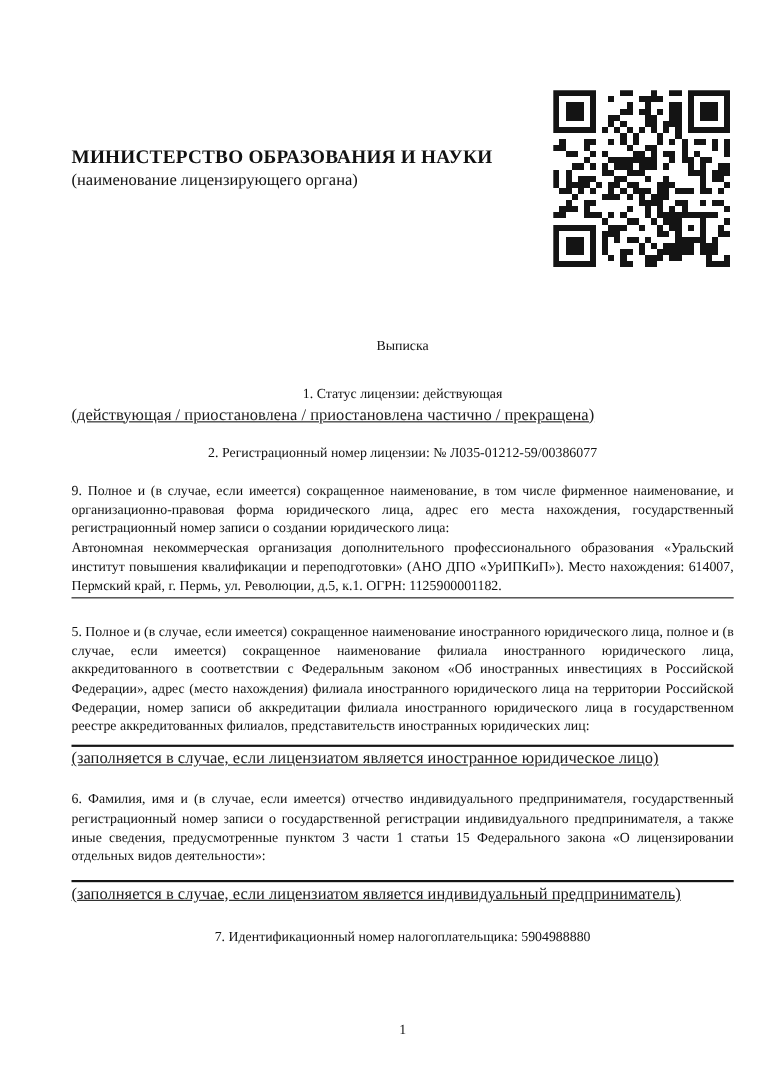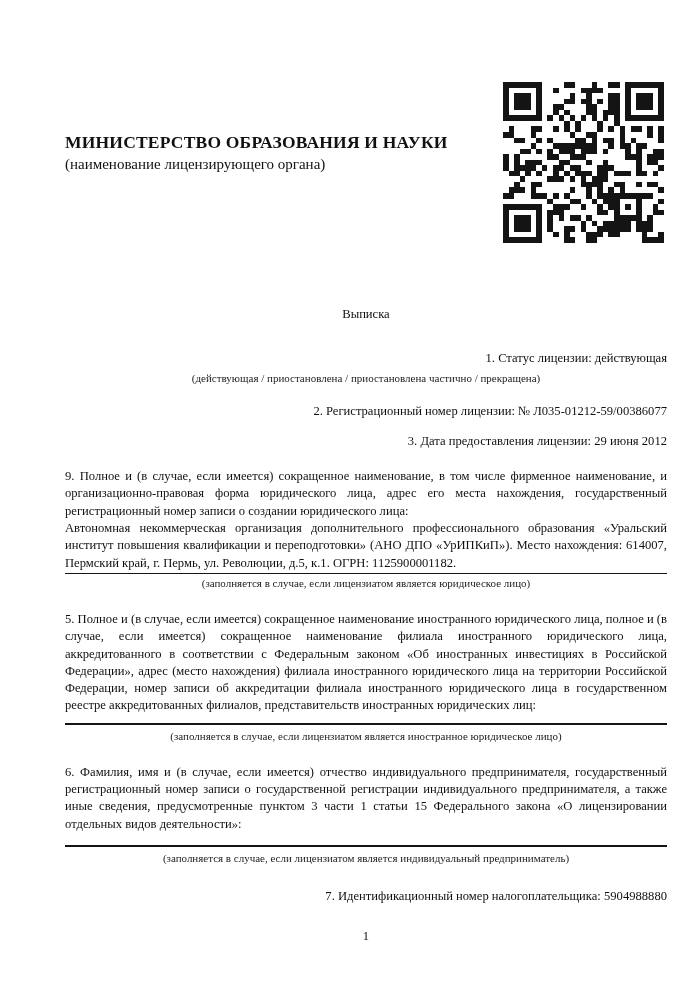--- a/index.html
+++ b/index.html
@@ -26,24 +26,24 @@
     position:absolute; left:503px; top:82px; width:161px; height:161px;
   }
   .qr svg { width:161px; height:161px; shape-rendering:crispEdges; }
   
   .content {
     position:absolute; left:65px; top:0; width:602px;
     font-size:12.6px; line-height:17.3px;
   }
   .extract-title { padding-top:306px; text-align:center; }
   .line { display:block; }
-  .sec { text-align:right; }
+  .sec { text-align:center; }
   .just { text-align:justify; }
   .cap {
-    font-size:11px; line-height:12px; text-align:center; color:#1c1c1c;
+    font-size:15px; line-height:12px; color:#1c1c1c;text-decoration:underline;
   }
   .sec1   { margin-top:27px; }
   .cap1   { margin-top:4px; }
   .sec2   { margin-top:19px; }
   .sec3   { margin-top:13px; }
   .sec4   { margin-top:18px; }
   .sec4-value { border-bottom:1.7px solid #151515; padding-bottom:1px; }
   .cap4   { margin-top:3px; }
   .sec5   { margin-top:22px; }
   .rule5  { margin-top:8px; border-top:2px solid #151515; height:0; }
@@ -469,25 +469,23 @@
 
     <div class="extract-title">
       <span class="line">Выписка</span>
     </div>
 
     <div class="sec sec1">1. Статус лицензии: действующая</div>
     <div class="cap cap1">(действующая / приостановлена / приостановлена частично / прекращена)</div>
 
     <div class="sec sec2">2. Регистрационный номер лицензии: № Л035-01212-59/00386077</div>
 
-    <div class="sec sec3">3. Дата предоставления лицензии: 29 июня 2012</div>
 
     <div class="sec sec4 just">9. Полное и (в случае, если имеется) сокращенное наименование, в том числе фирменное наименование, и организационно-правовая форма юридического лица, адрес его места нахождения, государственный регистрационный номер записи о создании юридического лица:</div>
     <div class="sec sec4-value just">Автономная некоммерческая организация дополнительного профессионального образования «Уральский институт повышения квалификации и переподготовки» (АНО ДПО «УрИПКиП»). Место нахождения: 614007, Пермский край, г. Пермь, ул. Революции, д.5, к.1. ОГРН: 1125900001182.</div>
-    <div class="cap cap4">(заполняется в случае, если лицензиатом является юридическое лицо)</div>
 
     <div class="sec sec5 just">5. Полное и (в случае, если имеется) сокращенное наименование иностранного юридического лица, полное и (в случае, если имеется) сокращенное наименование филиала иностранного юридического лица, аккредитованного в соответствии с Федеральным законом «Об иностранных инвестициях в Российской Федерации», адрес (место нахождения) филиала иностранного юридического лица на территории Российской Федерации, номер записи об аккредитации филиала иностранного юридического лица в государственном реестре аккредитованных филиалов, представительств иностранных юридических лиц:</div>
     <div class="rule5"></div>
     <div class="cap cap5">(заполняется в случае, если лицензиатом является иностранное юридическое лицо)</div>
 
     <div class="sec sec6 just">6. Фамилия, имя и (в случае, если имеется) отчество индивидуального предпринимателя, государственный регистрационный номер записи о государственной регистрации индивидуального предпринимателя, а также иные сведения, предусмотренные пунктом 3 части 1 статьи 15 Федерального закона «О лицензировании отдельных видов деятельности»:</div>
     <div class="rule6"></div>
     <div class="cap cap6">(заполняется в случае, если лицензиатом является индивидуальный предприниматель)</div>
 
     <div class="sec sec7">7. Идентификационный номер налогоплательщика: 5904988880</div>

